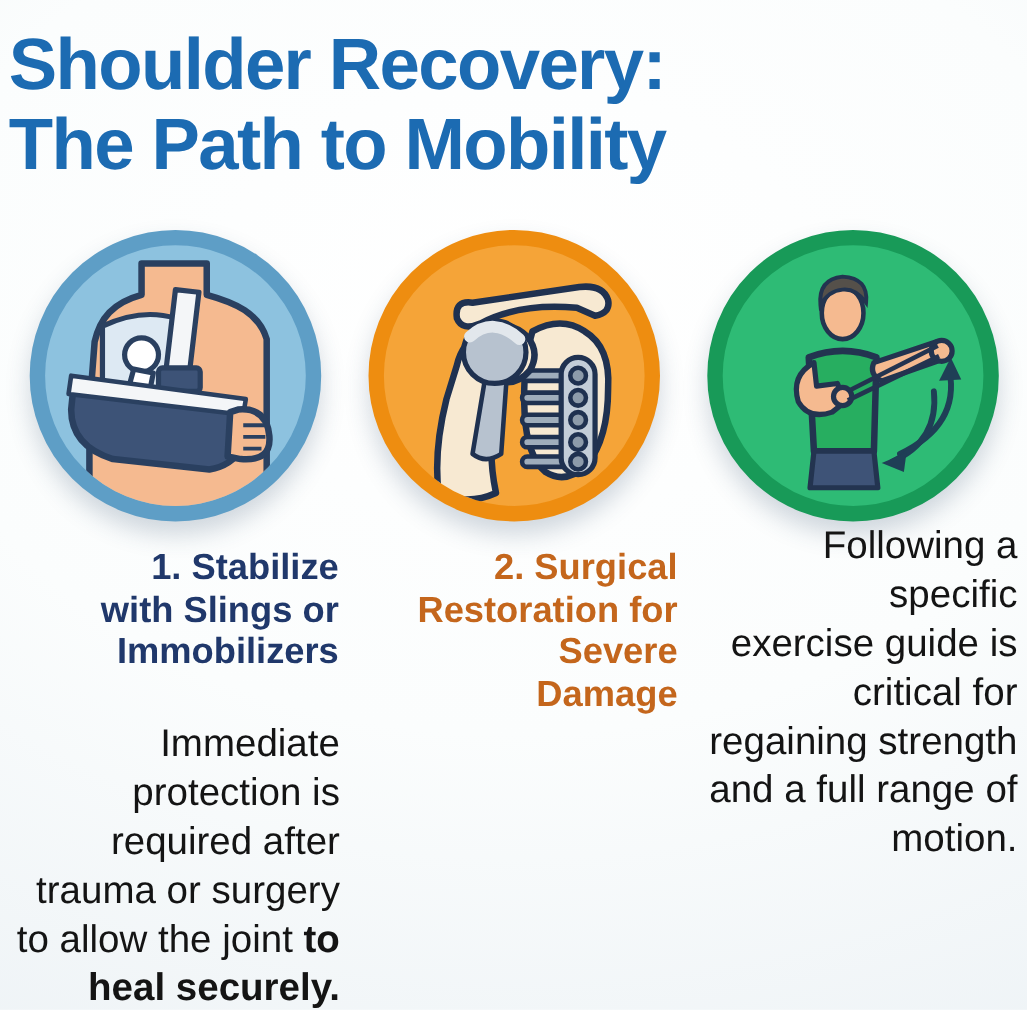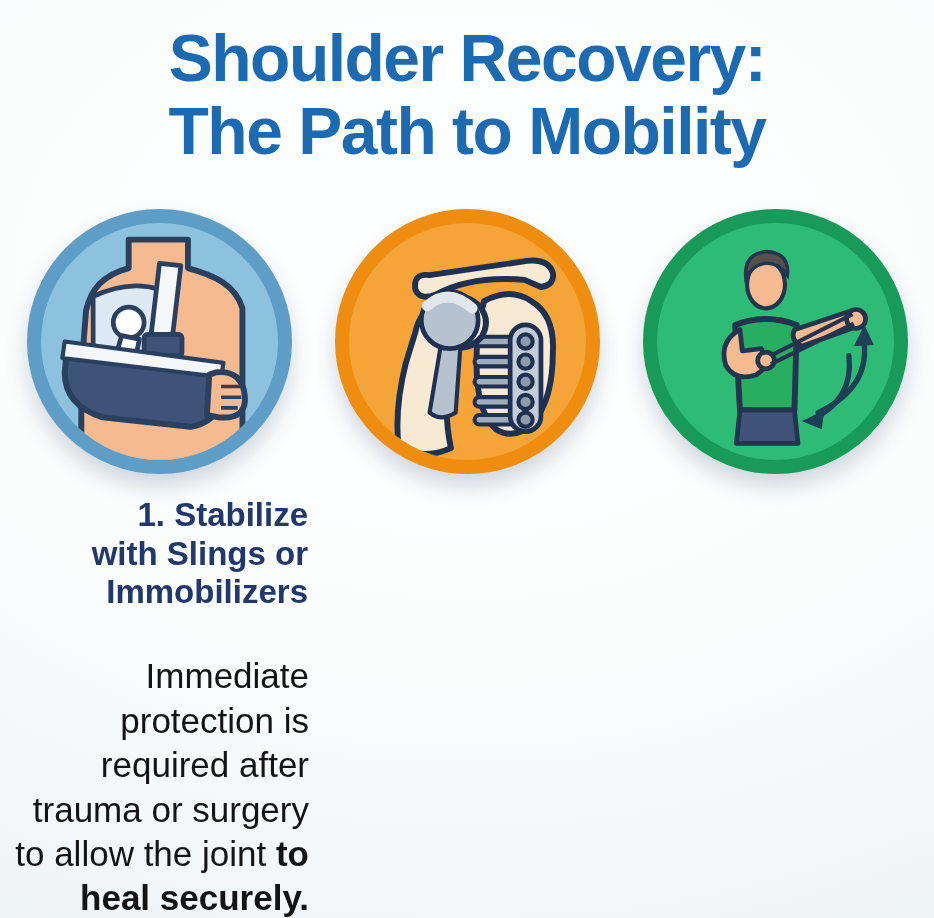--- a/index.html
+++ b/index.html
@@ -7,21 +7,20 @@
     width: 934px;
     height: 918px;
     overflow: hidden;
     font-family: "Liberation Sans", sans-serif;
     background: radial-gradient(130% 95% at 50% 30%, #ffffff 0%, #fbfdfd 45%, #eaf0f4 100%);
   }
   .infographic { width: 934px; height: 918px; }
 
   .title {
     margin: 22px 8px 0;
-    text-align: center;
     font-size: 66px;
     line-height: 1.10;
     font-weight: 800;
     letter-spacing: -1.5px;
     white-space: pre-line;
   }
 
   .columns {
     display: grid;
     grid-template-columns: repeat(3, 1fr);
@@ -131,20 +130,24 @@
           </g>
 
           <path d="M42,190 Q38,158 48,118 L56,92 Q60,74 76,66 Q96,56 110,70 Q120,82 112,96 Q102,108 88,104 L84,132 Q80,162 86,190 Q64,200 42,190 Z" fill="#f7e9d2" stroke="#1f3150" stroke-width="5" stroke-linejoin="round"></path>
 
           <path d="M78,100 L68,160 Q78,168 90,160 L94,104 Z" fill="#b7c2cf" stroke="#1f3150" stroke-width="3.5" stroke-linejoin="round"></path>
 
           <circle cx="85" cy="82" r="24" fill="#b7c2cf" stroke="#1f3150" stroke-width="4"></circle>
           <path d="M66,70 Q84,54 104,72" fill="none" stroke="#e2e7ec" stroke-width="9" stroke-linecap="round"></path>
         </svg>
       </div>
+      <h2 class="step-heading" style="color: rgb(196, 102, 28);">2. Surgical
+Restoration for
+Severe
+Damage</h2>
     </div>
 
     <div class="column">
       <div class="circle" style="background-color: rgb(46, 187, 117); border-color: rgb(24, 154, 88);">
         <svg viewBox="0 0 200 200">
 
           <g fill="none" stroke="#1f3f56" stroke-width="4.5" stroke-linecap="round">
             <path d="M136,160 Q182,138 174,96"></path>
             <path d="M162,112 Q166,150 130,166"></path>
           </g>
@@ -161,16 +164,22 @@
 
           <path d="M70,90 Q52,100 58,120 Q66,134 84,128 L94,120 L88,106 L72,108 Z" fill="#f5ba90" stroke="#233450" stroke-width="4" stroke-linejoin="round"></path>
           <circle cx="92" cy="116" r="7" fill="#f5ba90" stroke="#233450" stroke-width="4"></circle>
 
           <line x1="96" y1="112" x2="165" y2="77" stroke="#233450" stroke-width="3.5"></line>
           <line x1="96" y1="119" x2="166" y2="85" stroke="#233450" stroke-width="3.5"></line>
 
           <path d="M70,158 L116,158 L119,186 L67,186 Z" fill="#3e5377" stroke="#233450" stroke-width="4" stroke-linejoin="round"></path>
         </svg>
       </div>
+      <p class="step-body"><span>Following a specific
+exercise guide is
+critical for
+regaining strength
+and a full range of
+motion.</span></p>
     </div>
 
   </div>
 </div>
 
 </body></html>

